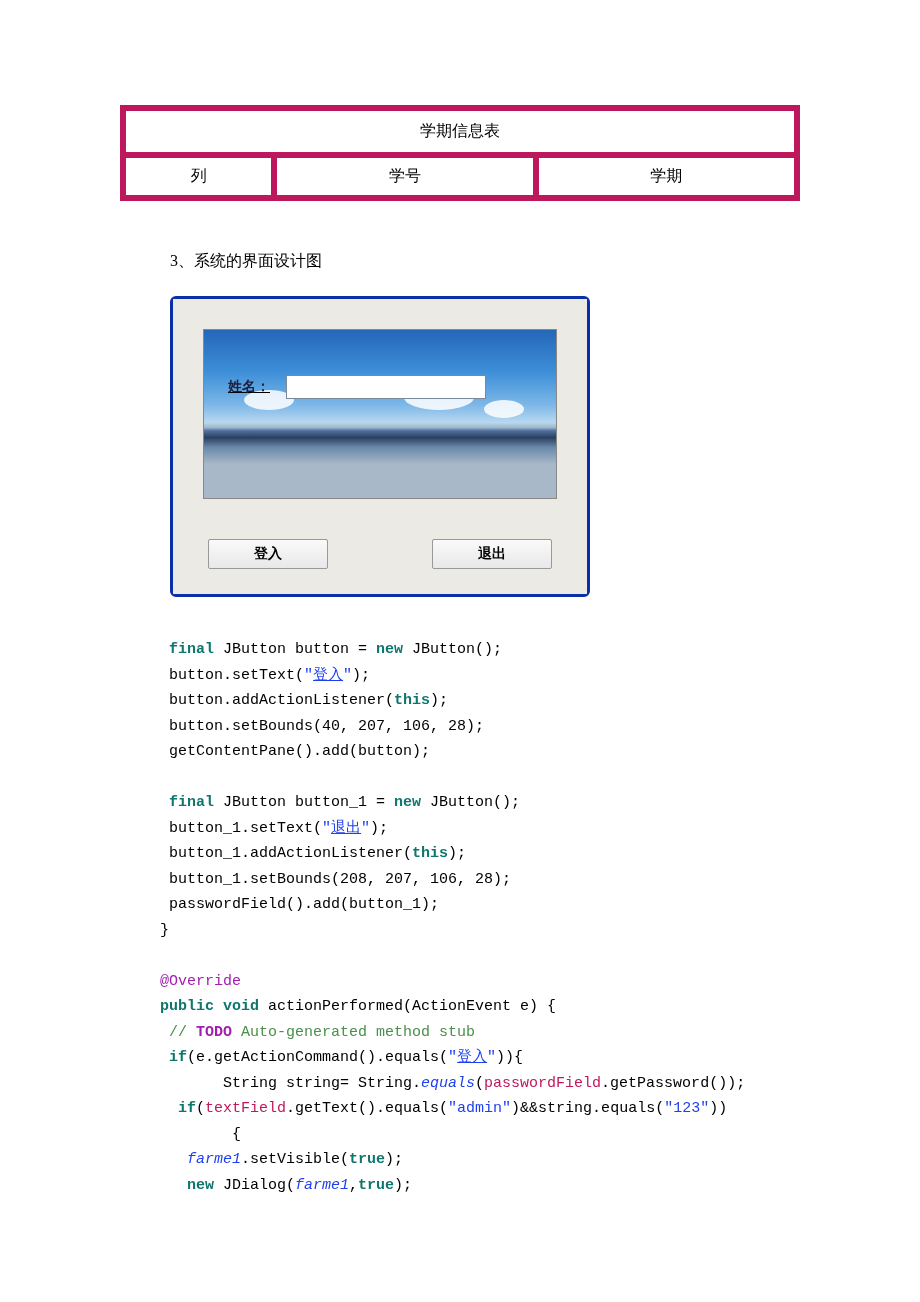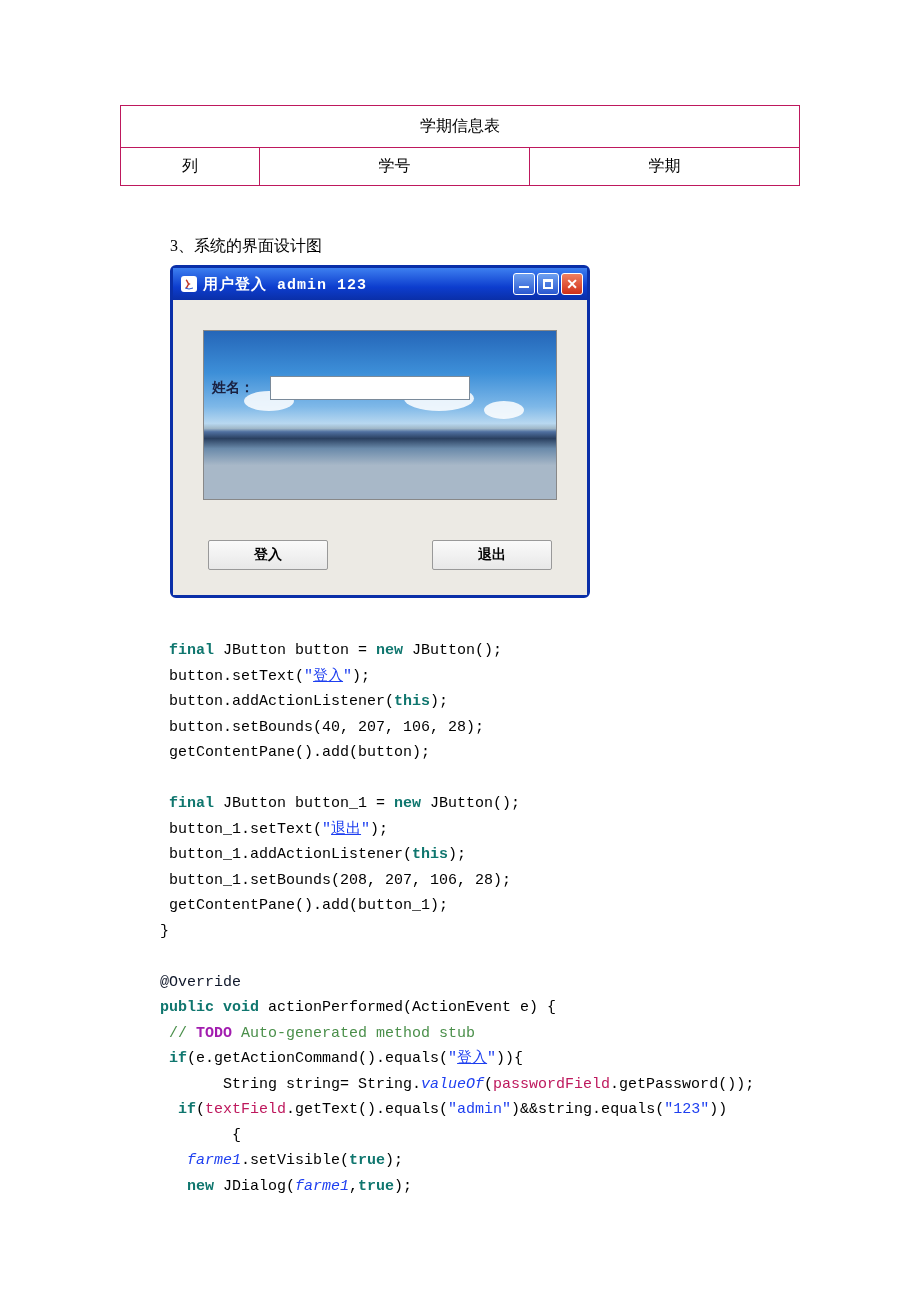--- a/index.html
+++ b/index.html
@@ -9,32 +9,32 @@
       background: #fff;
       font-family: "SimSun", "Microsoft YaHei", serif;
       padding: 105px 120px 0 120px;
     }
     .info-table {
       border-collapse: collapse;
       width: 100%;
       margin-bottom: 50px;
     }
     .info-table td {
-      border: 1px solid #be185d;
+      border: 6px solid #be185d;
       text-align: center;
       padding: 8px 0;
       font-size: 16px;
     }
     .info-table .title-row td {
       padding: 10px 0;
     }
     .section-heading {
       font-size: 16px;
       margin-left: 50px;
-      margin-bottom: 8px;
+      margin-bottom: 24px;
     }
     .window {
       width: 420px;
       margin-left: 50px;
       background: linear-gradient(#1b49c9, #0a2fa8);
       border: 3px solid #0a2fa8;
       border-radius: 6px;
       margin-bottom: 40px;
     }
     .titlebar {
@@ -98,21 +98,22 @@
     .cloud {
       position: absolute;
       background: rgba(255,255,255,0.85);
       border-radius: 50%;
     }
     .login-row {
       position: absolute;
       display: flex;
       align-items: center;
       gap: 8px;
-      left: 8px;
+      left: 24px;
+      text-decoration: underline;
     }
     .login-label {
       color: #1a2040;
       font-weight: bold;
       font-size: 14px;
       width: 50px;
     }
     .login-input {
       width: 200px;
       height: 24px;
@@ -141,21 +142,21 @@
     .code-block {
       font-family: "Courier New", monospace;
       font-size: 15px;
       line-height: 1.7;
       white-space: pre;
       margin-left: 40px;
     }
     .kw { color: #0f766e; font-weight: bold; }
     .str { color: #1e3ff0; }
     .str-link { color: #1e3ff0; text-decoration: underline; }
-    .ann { color: #0f172a; }
+    .ann { color: #a21caf; }
     .cmt { color: #4a8f4a; }
     .cmt-tag { color: #a21caf; font-weight: bold; }
     .ital { color: #1e3ff0; font-style: italic; }
     .fld { color: #be185d; }
   </style>
 </head>
 <body>
 
 <table class="info-table">
   <tbody>
@@ -166,40 +167,20 @@
     <td>列</td>
     <td>学号</td>
     <td>学期</td>
   </tr>
 </tbody>
   </table>
 
 <div class="section-heading">3、系统的界面设计图</div>
 
 <div class="window">
-  <div class="titlebar">
-    <div class="titlebar-icon">
-      <svg width="12" height="12" viewBox="0 0 12 12">
-          <path d="M3 2 C5 3 4 5 6 6 C4 7 5 9 3 10" stroke="#c0392b" stroke-width="1.5" fill="none"></path>
-          <path d="M2 10 Q6 12 10 10" stroke="#2a58d0" stroke-width="1" fill="none"></path>
-        </svg>
-    </div>
-    <div class="titlebar-text">用户登入 admin 123</div>
-    <div class="win-controls">
-      <div class="win-btn win-min">
-          <div class="win-min-line"></div>
-        </div>
-      <div class="win-btn win-max">
-          <div class="win-max-box"></div>
-        </div>
-      <div class="win-btn win-close">
-          <div class="win-x">✕</div>
-        </div>
-    </div>
-  </div>
   <div class="content-pane">
     <div class="login-panel">
       <div class="cloud" style="top:60px;left:40px;width:50px;height:20px;"></div>
       <div class="cloud" style="top:55px;left:200px;width:70px;height:25px;"></div>
       <div class="cloud" style="top:70px;left:280px;width:40px;height:18px;"></div>
       <div class="login-row" style="top:45px;">
         <span class="login-label">姓名：</span>
         <input class="login-input" type="text" style="">
       </div>
     </div>
@@ -213,24 +194,24 @@
 <div class="code-block"> <span class="kw">final</span><span> JButton button = </span><span class="kw">new</span><span> JButton();</span>
 <span> button.setText(</span><span class="str">"</span><span class="str-link">登入</span><span class="str">"</span><span>);</span>
 <span> button.addActionListener(</span><span class="kw">this</span><span>);</span>
 <span> button.setBounds(40, 207, 106, 28);</span>
 <span> getContentPane().add(button);</span>
 
  <span class="kw">final</span><span> JButton button_1 = </span><span class="kw">new</span><span> JButton();</span>
 <span> button_1.setText(</span><span class="str">"</span><span class="str-link">退出</span><span class="str">"</span><span>);</span>
 <span> button_1.addActionListener(</span><span class="kw">this</span><span>);</span>
 <span> button_1.setBounds(208, 207, 106, 28);</span>
-<span> getContentPane().add(button_1);</span>
+<span> passwordField().add(button_1);</span>
 <span>}</span>
 
 <span class="ann">@Override</span>
 <span class="kw">public</span> <span class="kw">void</span><span> actionPerformed(ActionEvent e) {</span>
 <span class="cmt"> // </span><span class="cmt-tag">TODO</span><span class="cmt"> Auto-generated method stub</span>
  <span class="kw">if</span><span>(e.getActionCommand().equals(</span><span class="str">"</span><span class="str-link">登入</span><span class="str">"</span><span>)){</span>
-<span>       String string= String.</span><span class="ital">valueOf</span><span>(</span><span class="fld">passwordField</span><span>.getPassword());</span>
+<span>       String string= String.</span><span class="ital">equals</span><span>(</span><span class="fld">passwordField</span><span>.getPassword());</span>
   <span class="kw">if</span><span>(</span><span class="fld">textField</span><span>.getText().equals(</span><span class="str">"admin"</span><span>)&amp;&amp;string.equals(</span><span class="str">"123"</span><span>))</span>
 <span>        {</span>
    <span class="ital">farme1</span><span>.setVisible(</span><span class="kw">true</span><span>);</span>
    <span class="kw">new</span><span> JDialog(</span><span class="ital">farme1</span><span>,</span><span class="kw">true</span><span>);</span></div>
 
 </body></html>

